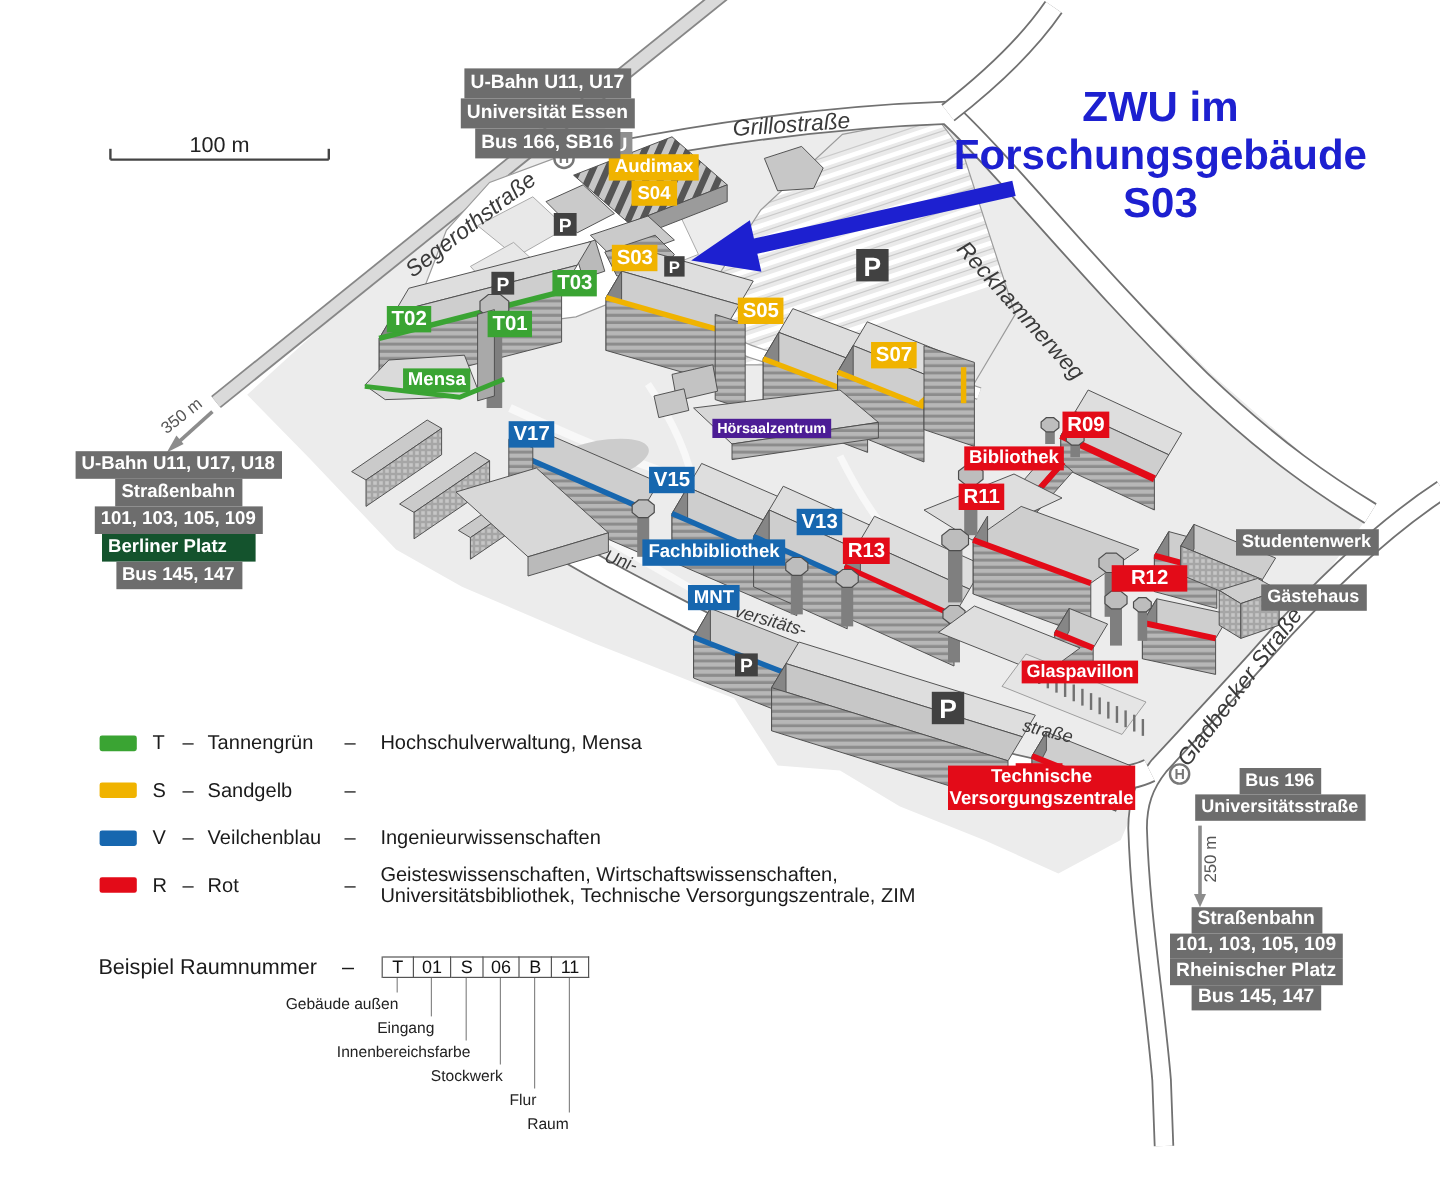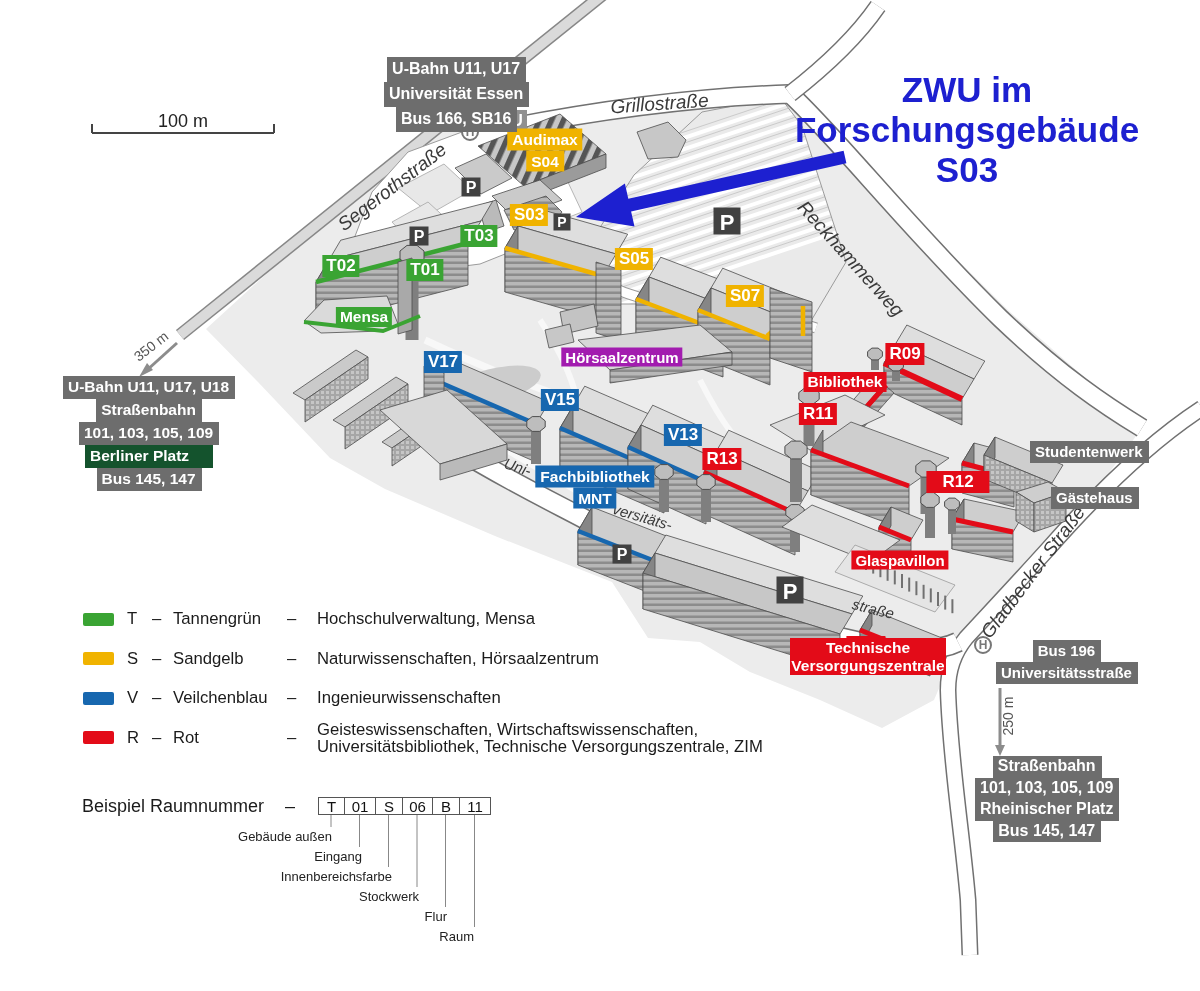--- a/index.html
+++ b/index.html
@@ -279,27 +279,27 @@
 <div class="tag" style="left:425px;top:270px;background:#3aa433;font-size:17px;padding:1px 4px">T01</div>
 <div class="tag" style="left:479px;top:236px;background:#3aa433;font-size:17px;padding:1px 4px">T03</div>
 <div class="tag" style="left:364px;top:317px;background:#3aa433;font-size:15.5px;padding:1px 4px">Mensa</div>
 <div class="tagstack" style="left:545px;top:150px;font-size:15.5px">
       <div style="background:#f0b300;padding:1px 5px;margin:0 auto;display:table">Audimax</div>
       <div style="background:#f0b300;padding:1px 5px;margin:0 auto;display:table">S04</div>
     </div>
 <div class="tag" style="left:529px;top:215px;background:#f0b300;font-size:17px;padding:1px 4px">S03</div>
 <div class="tag" style="left:634px;top:259px;background:#f0b300;font-size:17px;padding:1px 4px">S05</div>
 <div class="tag" style="left:745px;top:296px;background:#f0b300;font-size:17px;padding:1px 4px">S07</div>
-<div class="tag" style="left:622px;top:357px;background:#a21caf;font-size:15px;padding:1px 4px">Hörsaalzentrum</div>
+<div class="tag" style="left:643px;top:357px;background:#4c1d95;font-size:12px;padding:1px 4px">Hörsaalzentrum</div>
 <div class="tag" style="left:443px;top:362px;background:#1767af;font-size:17px;padding:1px 4px">V17</div>
 <div class="tag" style="left:560px;top:400px;background:#1767af;font-size:17px;padding:1px 4px">V15</div>
 <div class="tag" style="left:683px;top:435px;background:#1767af;font-size:17px;padding:1px 4px">V13</div>
 <div class="tagstack" style="left:595px;top:487px;font-size:15.5px">
       <div style="background:#1767af;padding:1px 5px;margin:0 auto;display:table">Fachbibliothek</div>
-      <div style="background:#1767af;padding:1px 5px;margin:0 auto;display:table">MNT</div>
+      <div style="background:#1767af;padding:1px 5px;margin:16px auto;display:table">MNT</div>
     </div>
 <div class="tag" style="left:905px;top:354px;background:#e30b18;font-size:17px;padding:1px 4px">R09</div>
 <div class="tag" style="left:818px;top:414px;background:#e30b18;font-size:17px;padding:1px 4px">R11</div>
 <div class="tag" style="left:722px;top:459px;background:#e30b18;font-size:17px;padding:1px 4px">R13</div>
 <div class="tag" style="left:958px;top:482px;background:#e30b18;font-size:17px;padding:1px 16px">R12</div>
 <div class="tag" style="left:845px;top:382px;background:#e30b18;font-size:15.5px;padding:1px 4px">Bibliothek</div>
 <div class="tag" style="left:900px;top:560px;background:#e30b18;font-size:15px;padding:1px 4px">Glaspavillon</div>
 <div class="tag" style="left:866px;top:647px;background:#e30b18;font-size:17px;padding:1px 4px">R10</div>
 <div style="position:absolute;left:790px;top:638px;width:156px;background:#e30b18;color:#fff;font-weight:bold;text-align:center;font-size:15.5px;line-height:17.5px;padding:1px 0">Technische<br>Versorgungszentrale</div>
 <div class="gbox" style="left:384px;top:57px;font-size:16px;line-height:22px">
@@ -335,21 +335,20 @@
 <div class="lt" style="left:127px;top:619px">T</div>
 <div class="lt" style="left:152px;top:619px">–</div>
 <div class="lt" style="left:173px;top:619px">Tannengrün</div>
 <div class="lt" style="left:287px;top:619px">–</div>
 <div class="lt" style="left:317px;top:619px;line-height:17.5px">Hochschulverwaltung, Mensa</div>
 <div class="sw" style="left:83px;top:652.0px;background:#f0b300"></div>
 <div class="lt" style="left:127px;top:658.5px">S</div>
 <div class="lt" style="left:152px;top:658.5px">–</div>
 <div class="lt" style="left:173px;top:658.5px">Sandgelb</div>
 <div class="lt" style="left:287px;top:658.5px">–</div>
-<div class="lt" style="left:317px;top:658.5px;line-height:17.5px">Naturwissenschaften, Hörsaalzentrum</div>
 <div class="sw" style="left:83px;top:691.5px;background:#1767af"></div>
 <div class="lt" style="left:127px;top:698px">V</div>
 <div class="lt" style="left:152px;top:698px">–</div>
 <div class="lt" style="left:173px;top:698px">Veilchenblau</div>
 <div class="lt" style="left:287px;top:698px">–</div>
 <div class="lt" style="left:317px;top:698px;line-height:17.5px">Ingenieurwissenschaften</div>
 <div class="sw" style="left:83px;top:731.0px;background:#e30b18"></div>
 <div class="lt" style="left:127px;top:737.5px">R</div>
 <div class="lt" style="left:152px;top:737.5px">–</div>
 <div class="lt" style="left:173px;top:737.5px">Rot</div>

